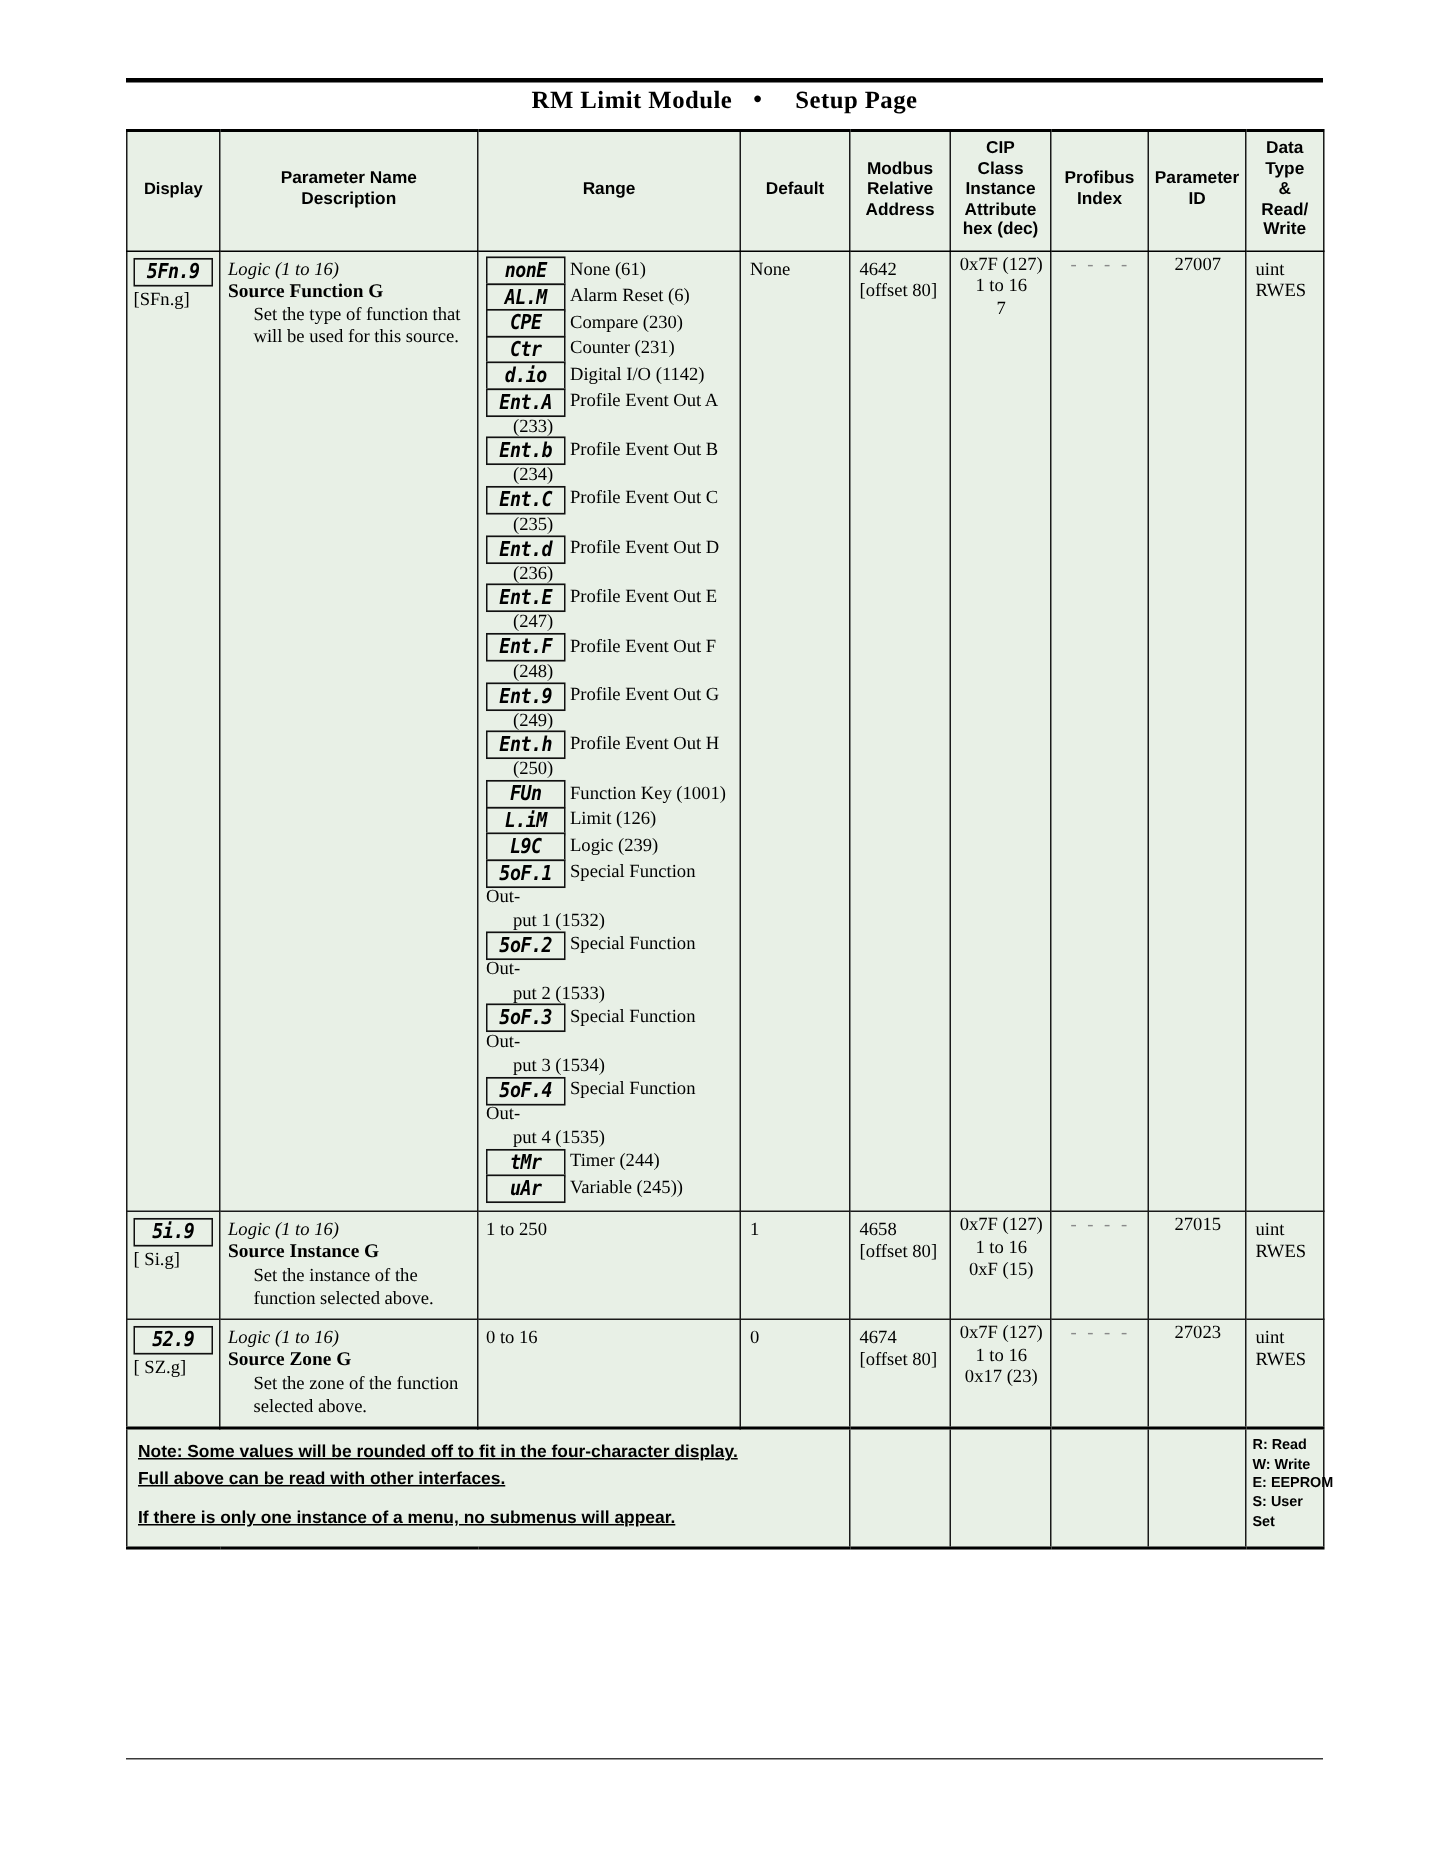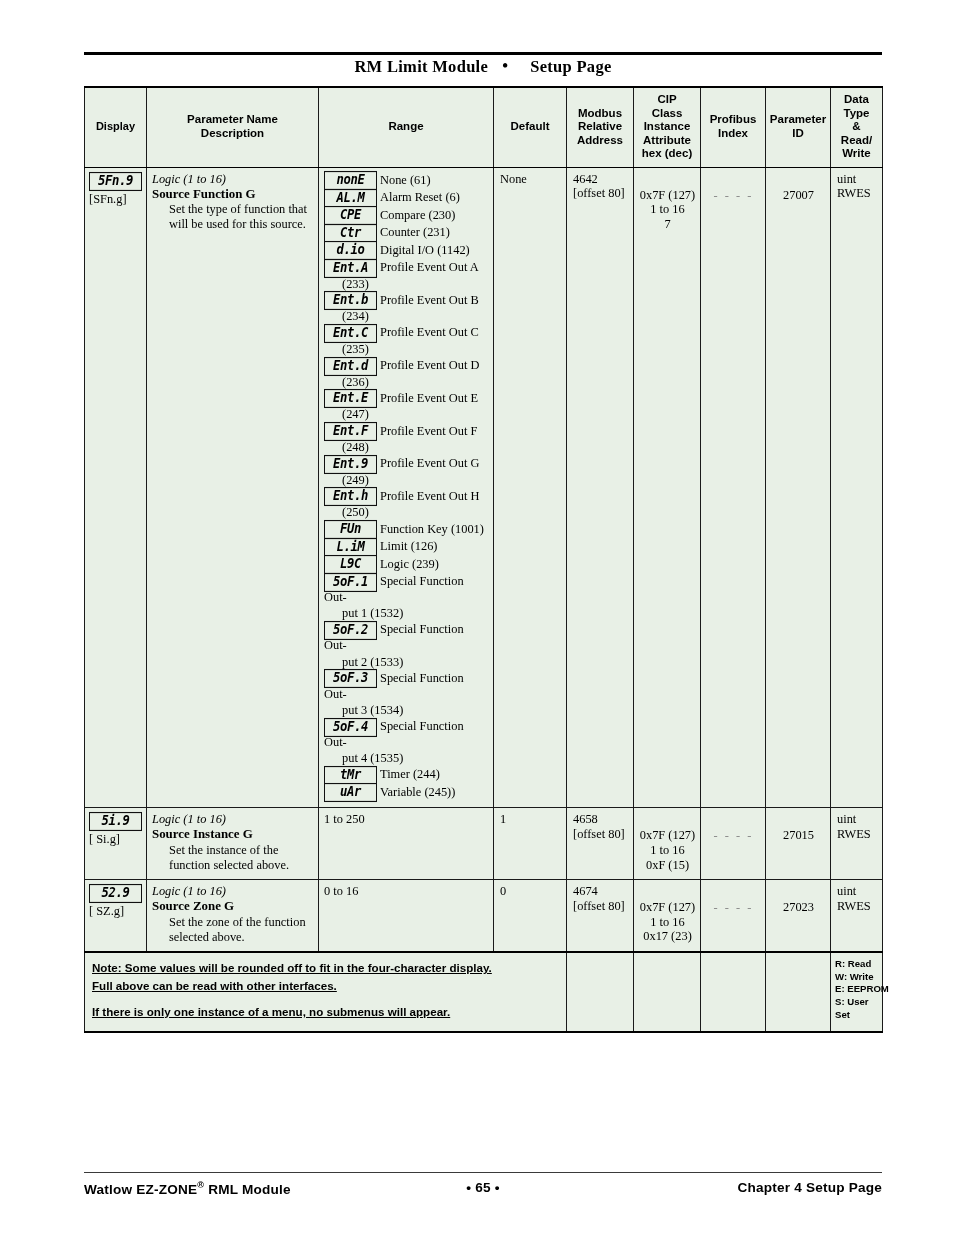--- a/index.html
+++ b/index.html
@@ -89,21 +89,21 @@
   col.w-datatype  { width: 52px; }
 
   
   td.cell {
     font-family: "Liberation Serif", serif;
     font-size: 12.4px;
     line-height: 14.6px;
     padding: 4px 4px 6px 5px;
   }
   td.cell-display { padding: 5px 3px 16px 4px; text-align: left; }
-  td.cell-center  { text-align: center; padding-top: 20px; }
+  td.cell-center  { text-align: center; padding-top: 1px; }
   td.cell-num     { padding: 4px 4px 6px 6px; }
 
   .row-main td { border-top: 1.3px solid #1a1a1a; }
 
   
   .seg {
     display: inline-block;
     border: 1.15px solid #111;
     background: #e8f0e6;
     font-family: "DejaVu Sans Mono", monospace;
@@ -359,19 +359,14 @@
             <span class="legend-line">W: Write</span>
             <span class="legend-line">E: EEPROM</span>
             <span class="legend-line">S: User</span>
             <span class="legend-line">Set</span>
           </td>
         </tr>
       </tbody>
   </table>
 
   <div class="foot-rule"></div>
-  <div class="footer">
-    <span class="foot-left"><span>Watlow EZ-ZONE</span><span class="sup">®</span><span> RML Module</span></span>
-    <span class="foot-mid">•  65  •</span>
-    <span class="foot-right">Chapter 4 Setup Page</span>
-  </div>
 
 </div>
 
 </body></html>

